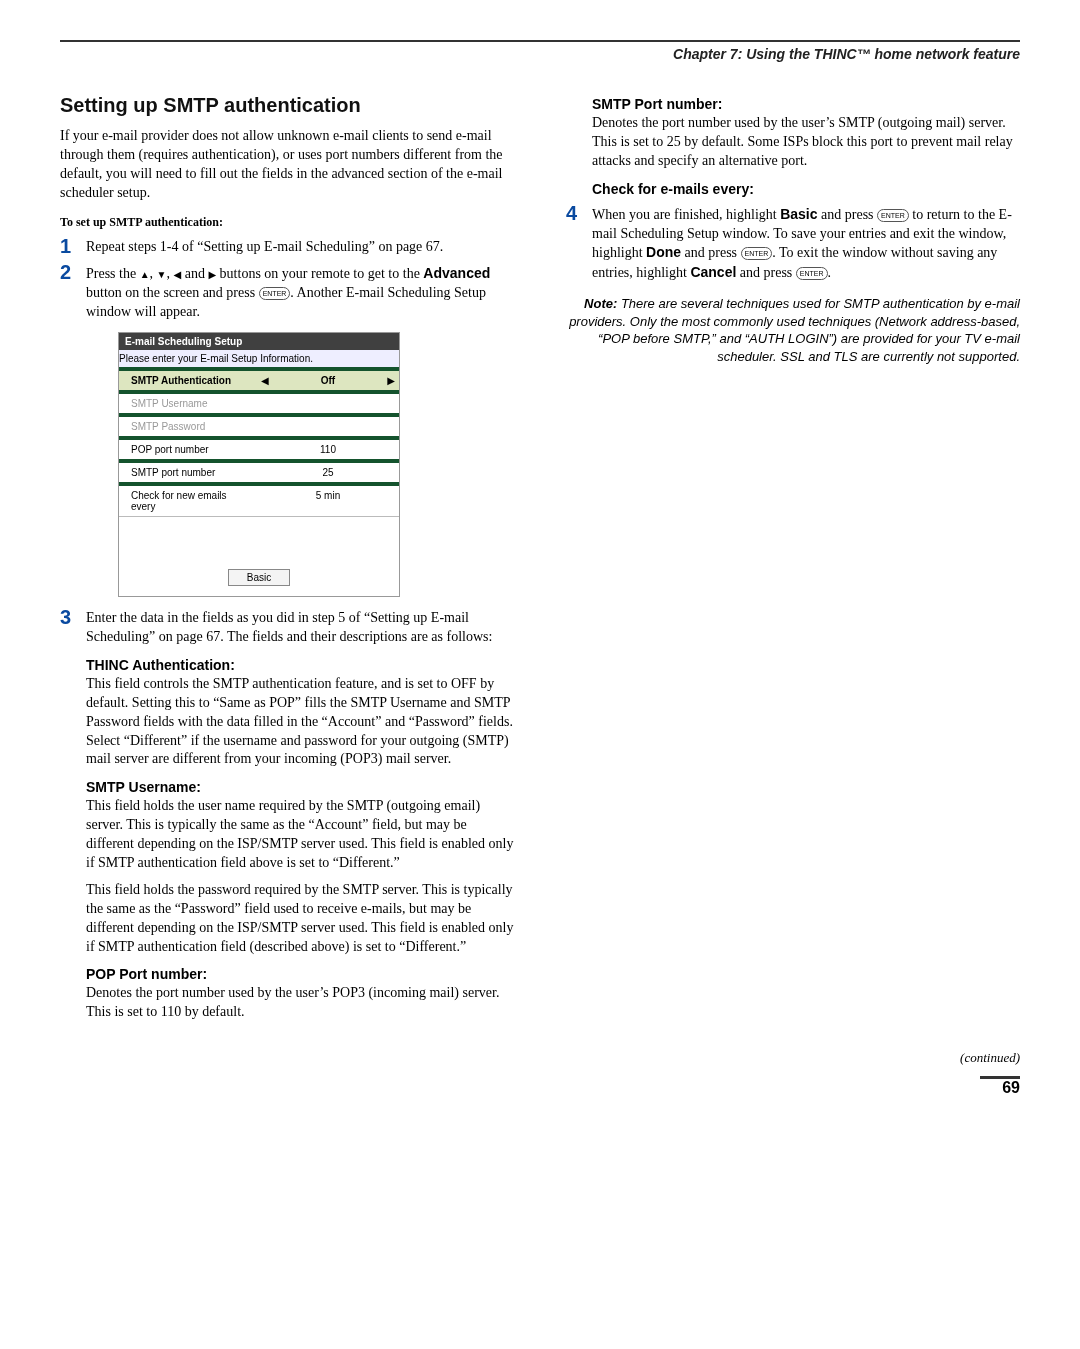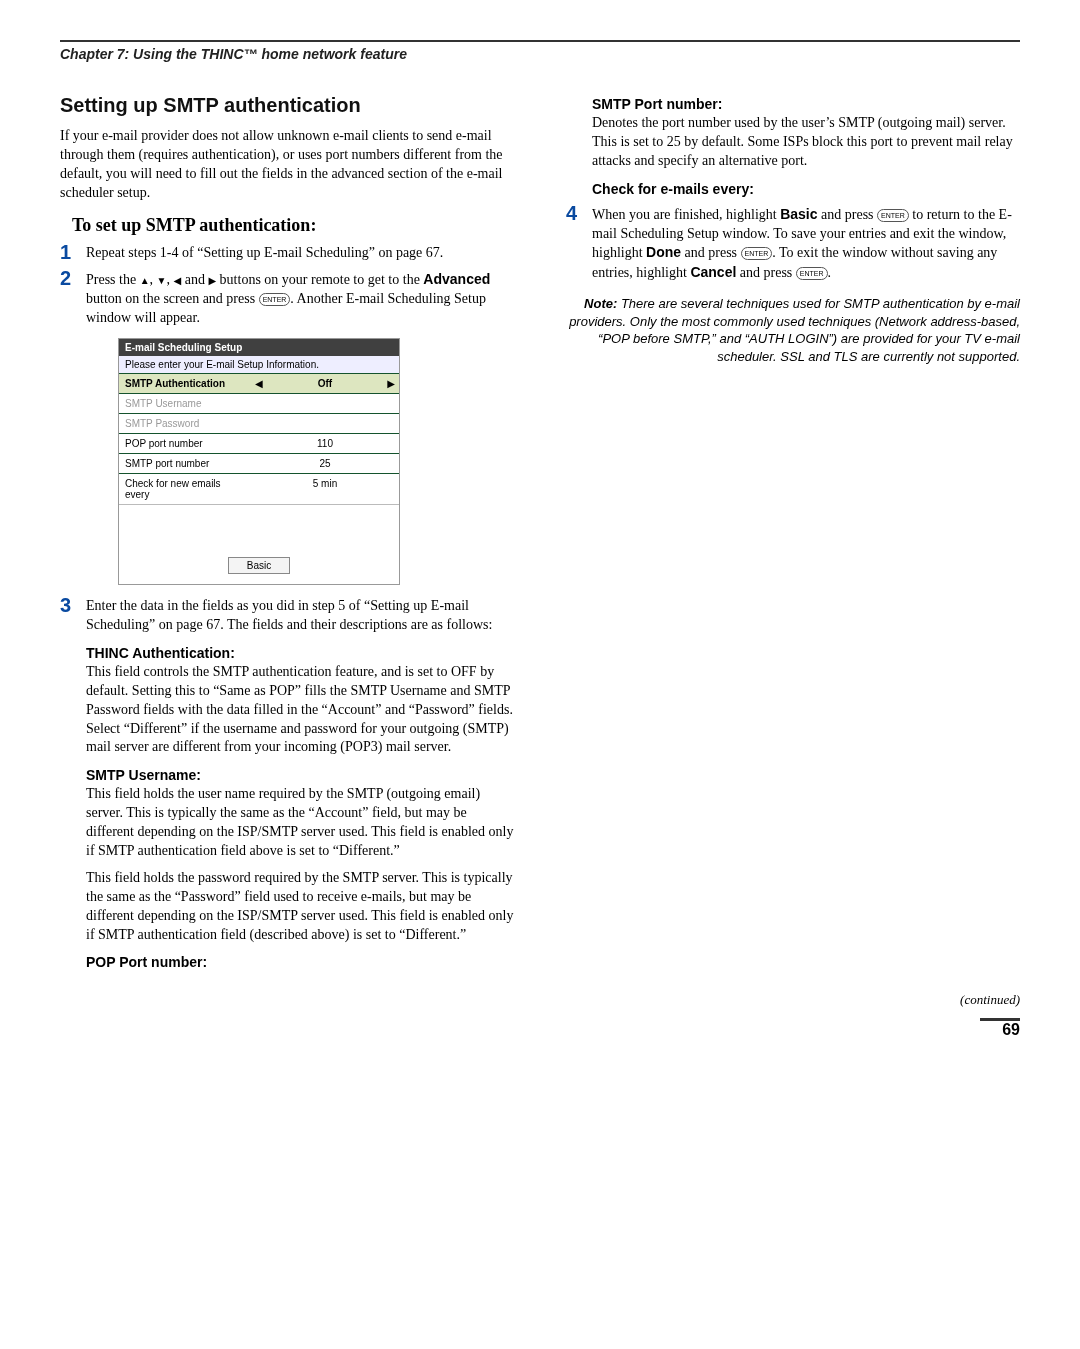--- a/index.html
+++ b/index.html
@@ -13,39 +13,39 @@
   }
   .page {
     padding: 40px 60px 30px 60px;
   }
   .chapter-rule { border: none; border-top: 2px solid #333; margin: 0 0 2px 0; }
   .chapter-title {
     font-family: Arial, sans-serif;
     font-weight: bold;
     font-style: italic;
     font-size: 14px;
-    text-align: left;
+    text-align: right;
     color: #222;
     margin: 4px 0 24px 0;
   }
   .columns { display: flex; gap: 52px; }
   .col { flex: 1; min-width: 0; }
   .h2 {
     font-family: Arial, sans-serif;
     font-weight: bold;
     font-size: 20px;
     color: #111;
     margin: 8px 0 10px 0;
   }
   .bodytext { font-size: 14px; line-height: 1.35; margin: 6px 0 12px 0; }
   .bold-line {
     font-family: "Times New Roman", serif;
     font-weight: bold;
-    font-size: 18px;
-    margin: 10px 0 6px 12px;
+    font-size: 12px;
+    margin: 10px 0 6px 0;
   }
   ol.steps { list-style: none; padding: 0; margin: 0; }
   ol.steps > li { display: flex; align-items: flex-start; margin: 8px 0; }
   .stepnum {
     font-family: Arial, sans-serif;
     font-weight: bold;
     color: #0a4aa0;
     font-size: 20px;
     width: 26px;
     flex: 0 0 26px;
@@ -97,22 +97,22 @@
     font-size: 10px;
     background: #fff;
   }
   .mini .titlebar {
     background: #404040;
     color: #fff;
     font-weight: bold;
     padding: 3px 6px;
     font-size: 10px;
   }
-  .mini .subtitle { padding: 3px 6px; background: #eef; }
-  .mini .row { display: flex; border-top: 1px solid #14532d; }
+  .mini .subtitle { padding: 3px 0; background: #eef; }
+  .mini .row { display: flex; border-top: 4px solid #14532d; padding-left: 6px; }
   .mini .row.sel { background: #dde6c0; }
   .mini .row .label { flex: 0 0 120px; padding: 4px 6px; }
   .mini .row .val { flex: 1; text-align: center; padding: 4px 6px; position: relative; }
   .mini .row.sel .arrow-l { position: absolute; left: 4px; }
   .mini .row.sel .arrow-r { position: absolute; right: 4px; }
   .mini .row .label.dim, .mini .row .val.dim { color: #999; }
   .mini .gap { height: 44px; border-top: 1px solid #bbb; }
   .mini .btnrow { text-align: center; padding: 8px 0 10px 0; }
   .mini .btn {
     display: inline-block;
@@ -200,20 +200,21 @@
       <div class="indent-block">
         <div class="subhead">THINC Authentication:</div>
         <p class="subtext">This field controls the SMTP authentication feature, and is set to OFF by default. Setting this to “Same as POP” fills the SMTP Username and SMTP Password fields with the data filled in the “Account” and “Password” fields. Select “Different” if the username and password for your outgoing (SMTP) mail server are different from your incoming (POP3) mail server.</p>
 
         <div class="subhead">SMTP Username:</div>
         <p class="subtext">This field holds the user name required by the SMTP (outgoing email) server. This is typically the same as the “Account” field, but may be different depending on the ISP/SMTP server used. This field is enabled only if SMTP authentication field above is set to “Different.”</p>
 
         <p class="subtext">This field holds the password required by the SMTP server. This is typically the same as the “Password” field used to receive e-mails, but may be different depending on the ISP/SMTP server used. This field is enabled only if SMTP authentication field (described above) is set to “Different.”</p>
 
         <div class="subhead">POP Port number:</div>
+        <p class="subtext">Denotes the port number used by the user’s POP3 (incoming mail) server. This is set to 110 by default.</p>
       </div>
     </div>
 
     <div class="col">
       <div class="indent-block" style="margin-left:26px">
         <div class="subhead">SMTP Port number:</div>
         <p class="subtext">Denotes the port number used by the user’s SMTP (outgoing mail) server. This is set to 25 by default. Some ISPs block this port to prevent mail relay attacks and specify an alternative port.</p>
 
         <div class="subhead">Check for e-mails every:</div>
       </div>

